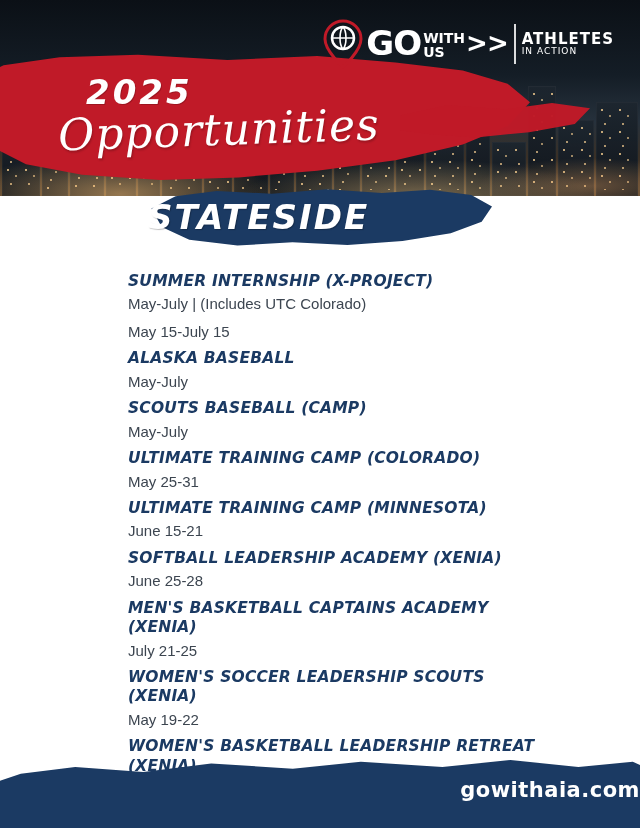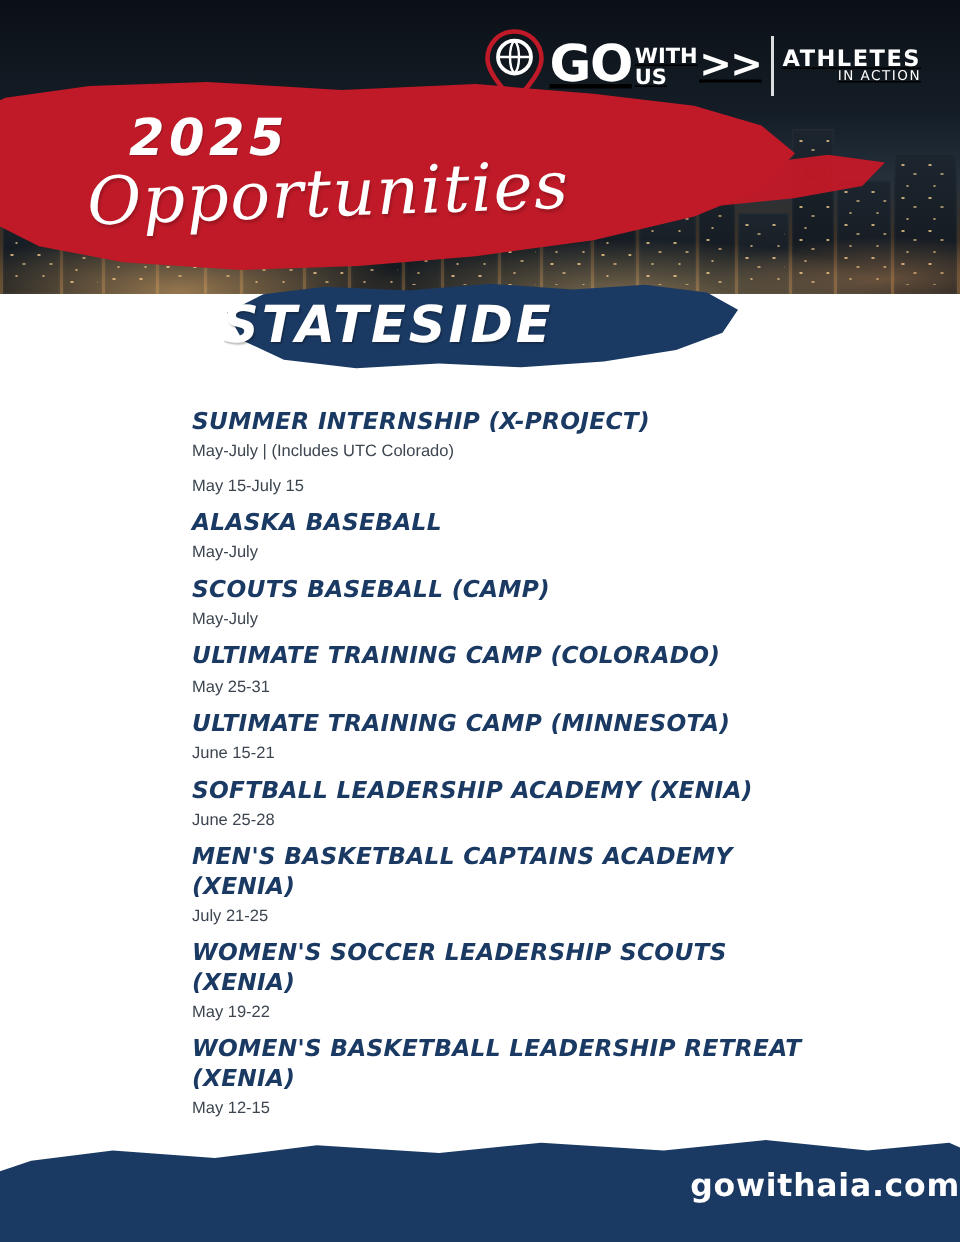--- a/index.html
+++ b/index.html
@@ -115,21 +115,20 @@
     transform: rotate(-2deg);
     text-shadow: 1px 2px 2px rgba(0,0,0,0.2);
   }
 
   
   .logo-wrap {
     position: absolute;
     top: 18px; right: 26px;
     display: flex;
     align-items: center;
-    text-decoration: underline;
   }
   .pin-mark {
     width: 46px; height: 52px;
     position: relative;
   }
   .pin-mark svg { display: block; }
   .go-text {
     color: #ffffff;
     font-family: "DejaVu Sans", sans-serif;
     font-weight: bold;
@@ -152,21 +151,21 @@
   .chevs { font-size: 26px; margin-left: 1px; }
   .divider-bar {
     width: 2px; height: 40px;
     background: rgba(255,255,255,0.85);
     margin: 0 6px;
   }
   .aia-lock {
     color: #ffffff;
     font-family: "DejaVu Sans", sans-serif;
     line-height: 1.0;
-    text-align: right;
+    text-align: left;
   }
   .aia-top { font-size: 15px; font-weight: bold; letter-spacing: 1px; }
   .aia-bot { font-size: 9px; letter-spacing: 1px; }
 
   
   .blue-brush {
     position: absolute;
     top: 186px; left: 148px;
     width: 344px;
     height: 64px;
@@ -203,21 +202,21 @@
     font-family: "DejaVu Sans", sans-serif;
     font-weight: bold;
     font-style: italic;
     font-size: 15.5px;
     letter-spacing: 0.2px;
     line-height: 1.25;
   }
   .entry-dates {
     color: #3c4550;
     font-family: "Liberation Sans", sans-serif;
-    font-size: 11px;
+    font-size: 15px;
     margin-top: 3px;
     line-height: 1.3;
   }
 
   
   .bottom-brush {
     position: absolute;
     left: -20px; bottom: -6px;
     width: 680px;
     height: 86px;

